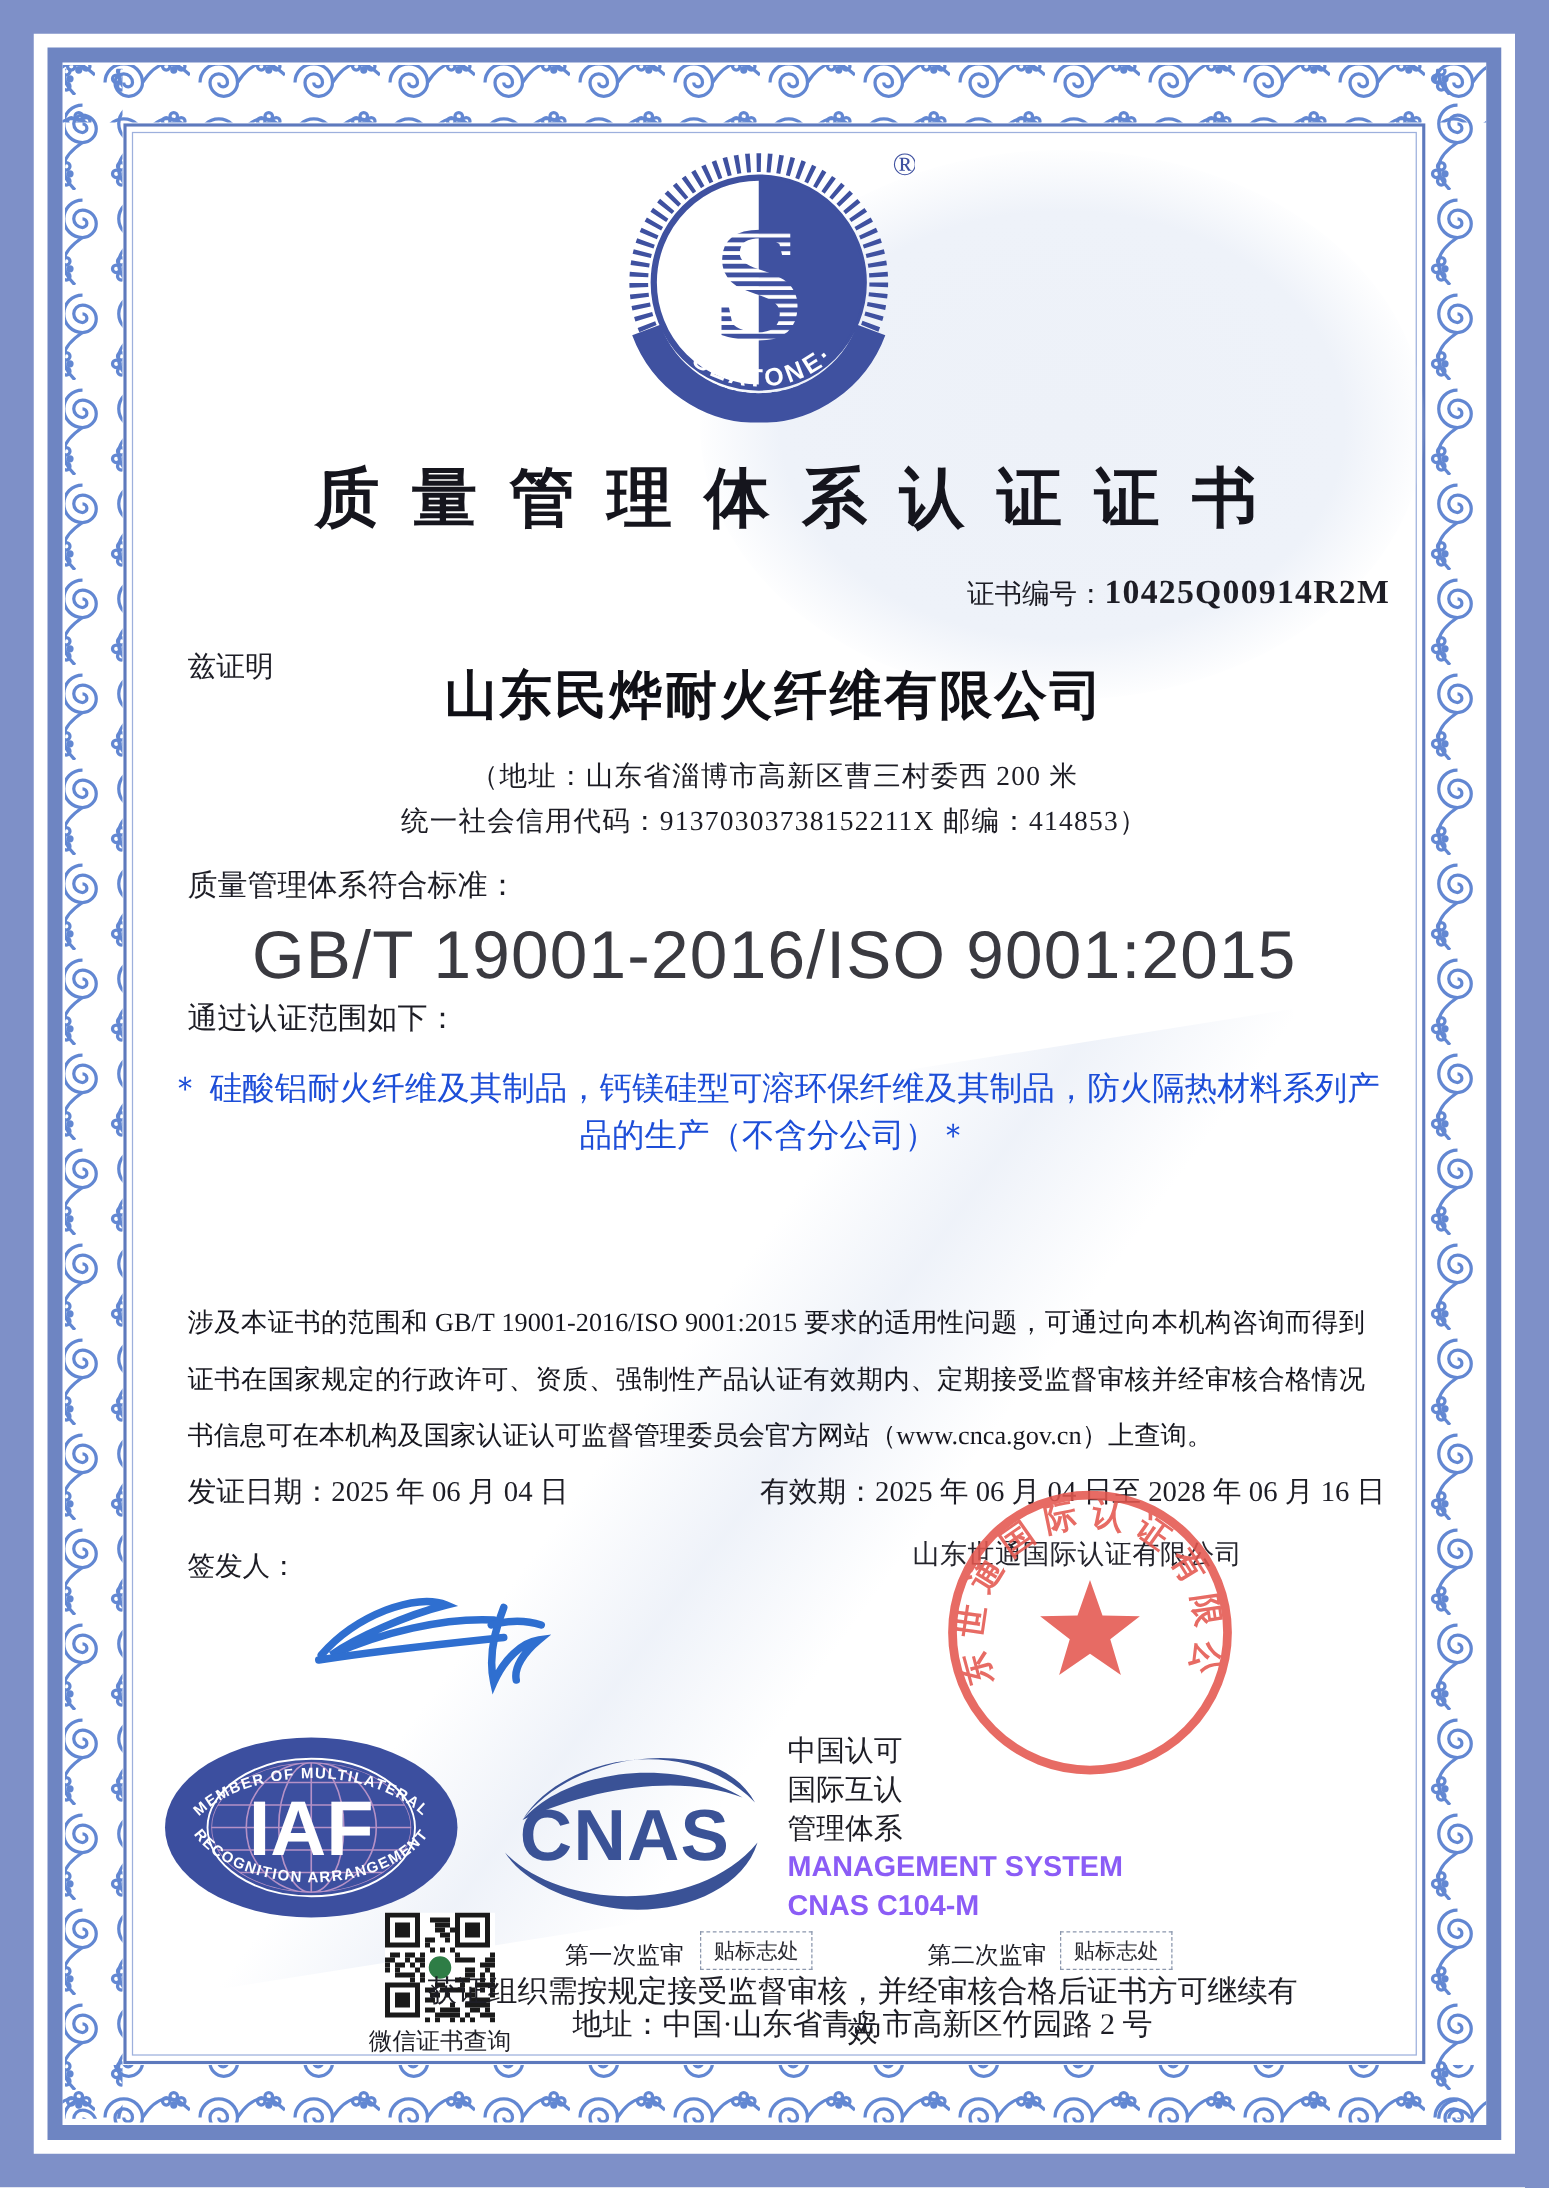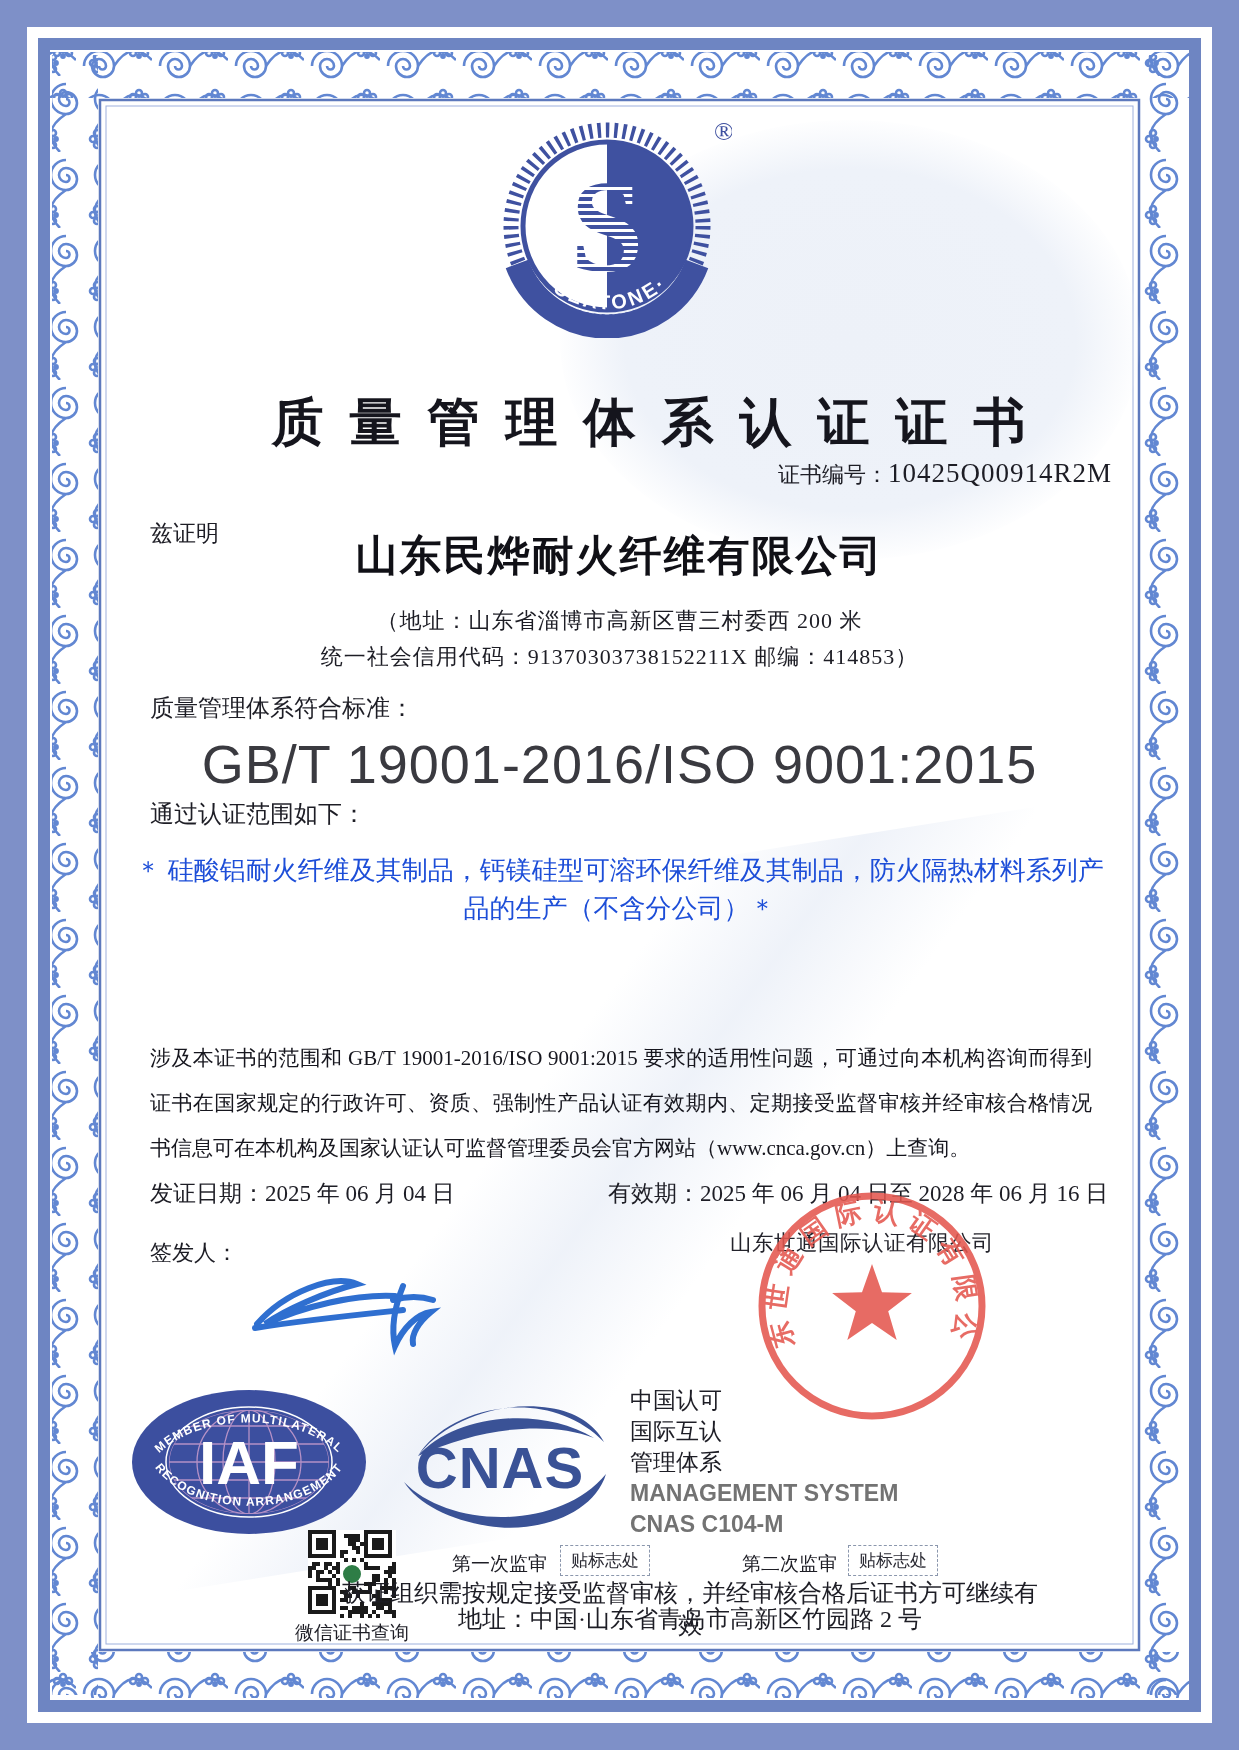--- a/index.html
+++ b/index.html
@@ -4,40 +4,40 @@
 <style>
   html,body{margin:0;padding:0;background:#e8eaf0;}
   #page{position:relative;width:1239px;height:1750px;background:#fdfdfe;overflow:hidden;
         font-family:"Liberation Serif","DejaVu Serif",serif;color:#1d1d25;}
   .abs{position:absolute;}
   .center{left:100px;width:1039px;text-align:center;}
   .wm1{left:560px;top:120px;width:580px;height:440px;border-radius:50%;
        background:radial-gradient(ellipse at center,#edf1f8 0%,#eef2f9 55%,rgba(255,255,255,0) 72%);}
   .wm2{left:110px;top:880px;width:980px;height:640px;transform:rotate(-9deg);
        background:linear-gradient(135deg,rgba(233,238,247,0) 40%,rgba(233,238,247,.75) 50%,rgba(233,238,247,0) 61%);}
-  .title{top:388px;font-size:52px;font-weight:bold;letter-spacing:26px;padding-left:42px;color:#15151d;}
+  .title{top:364px;font-size:52px;font-weight:bold;letter-spacing:26px;padding-left:22px;color:#15151d;}
   .certno{top:458px;right:127px;font-size:22px;}
-  .certno b{font-size:27px;font-weight:normal;letter-spacing:1px;}
+  .certno b{font-size:27px;font-weight:bold;letter-spacing:1px;}
   .lbl{font-size:23px;}
   .company{top:528px;font-size:42px;font-weight:600;letter-spacing:2px;color:#101016;}
   .addr{font-size:22px;letter-spacing:1px;}
   .stdlabel{left:150px;top:692px;font-size:24px;}
   .stdvalue{top:733px;font-size:54px;font-family:"Liberation Sans","DejaVu Sans",sans-serif;
             color:#3a3a40;letter-spacing:1px;}
   .scopelabel{left:150px;top:798px;font-size:24px;}
   .scope{font-size:26px;font-weight:normal;color:#1d4ed8;line-height:38px;}
   .notes{left:150px;top:1036px;width:942px;font-size:21px;color:#16161e;}
   .notes .nline{line-height:45px;height:45px;white-space:nowrap;}
   .notes .just{text-align:justify;text-align-last:justify;white-space:normal;overflow:hidden;}
   .dateline{top:1178px;font-size:23px;}
   .issuer{left:730px;top:1228px;font-size:21.5px;letter-spacing:.5px;color:#23232b;}
   .signlabel{left:150px;top:1238px;font-size:22px;}
   .cnasblock{left:630px;top:1385px;line-height:31px;}
   .cnasblock .cn{font-size:23px;}
-  .cnasblock .en{font-size:23px;font-weight:bold;font-family:"Liberation Sans","DejaVu Sans",sans-serif;color:#737373;}
+  .cnasblock .en{font-size:23px;font-weight:bold;font-family:"Liberation Sans","DejaVu Sans",sans-serif;color:#8b5cf6;}
   .qrcaption{left:288px;top:1620px;width:128px;text-align:center;font-size:19px;}
   .audit{top:1551px;font-size:19px;}
   .stickbox{top:1545px;font-size:17px;border:1px dashed #8b97ad;padding:3px 10px;color:#2a2a33;background:rgba(255,255,255,.5);}
   .footrow{left:340px;width:700px;text-align:center;font-size:24px;}
   .gap{display:inline-block;width:46px;}
   svg text{font-family:"Liberation Serif","DejaVu Serif",serif;}
   svg .sans{font-family:"Liberation Sans","DejaVu Sans",sans-serif;}
 </style>
 </head>
 <body>

